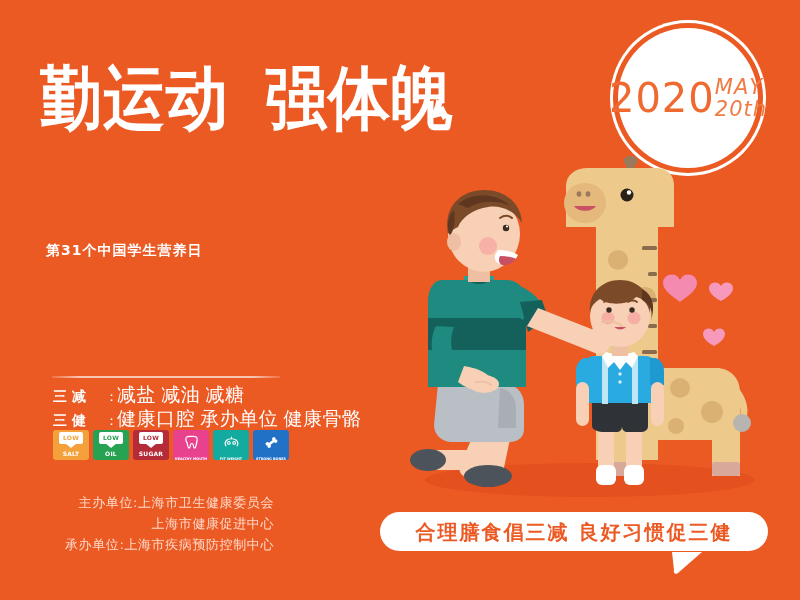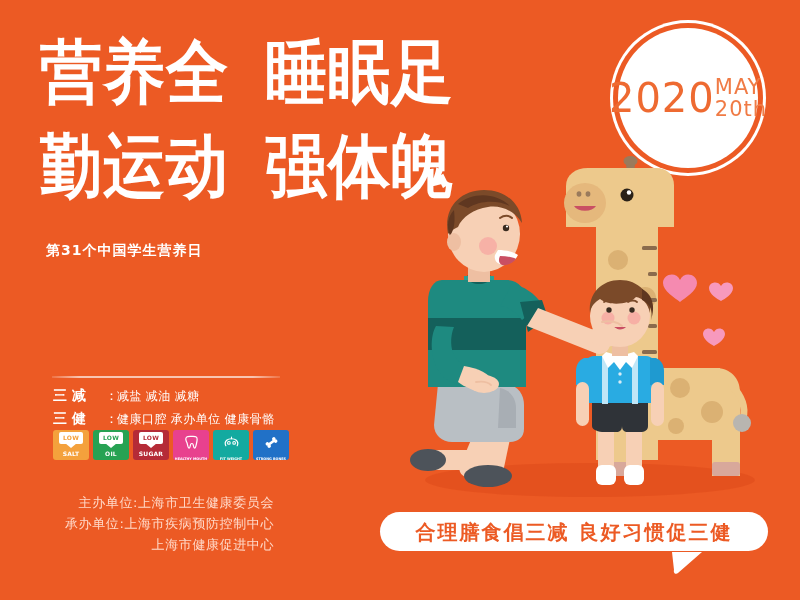--- a/index.html
+++ b/index.html
@@ -31,20 +31,21 @@
     box-shadow:0 0 0 5px #ec5a24, 0 0 0 8px #ffffff;
   }
   .badge-year{
     color:#ee6a31;font-size:40px;line-height:42px;letter-spacing:1px;
     font-family:"DejaVu Sans","Liberation Sans",sans-serif;
   }
   .badge-rule{width:92px;height:2px;background:#ee6a31;margin:3px 0 4px;}
   .badge-day{
     color:#f07b45;font-size:21px;line-height:22px;letter-spacing:1px;
     font-family:"DejaVu Sans","Liberation Sans",sans-serif;
+    font-style:italic;
   }
 
   
   .date-block{position:absolute;left:46px;top:232px;}
   .date-main{
     color:#ffffff;font-size:44px;line-height:48px;letter-spacing:1px;
     font-family:"DejaVu Sans","Liberation Sans",sans-serif;
   }
   .date-sub{
     color:#ffffff;font-size:14px;line-height:26px;font-weight:bold;
@@ -59,22 +60,22 @@
   
   .slogan-lines{position:absolute;left:53px;top:386px;}
   .slogan-row{display:flex;align-items:baseline;margin-bottom:4px;}
   .slogan-key{
     color:#ffffff;font-size:14px;line-height:18px;font-weight:bold;letter-spacing:5px;
     width:52px;flex:0 0 52px;
     font-family:"DejaVu Sans","Liberation Sans",sans-serif;
   }
   .slogan-colon{color:#ffffff;font-size:13px;line-height:18px;width:12px;flex:0 0 12px;}
   .slogan-val{
-    color:#ffffff;font-size:12px;line-height:18px;letter-spacing:.5px;
-    font-family:Liberation Sans, sans-serif;
+    color:#ffffff;font-size:19px;line-height:18px;letter-spacing:.5px;
+    font-family:Liberation Serif, serif;
   }
 
   
   .badges{position:absolute;left:53px;top:430px;display:flex;gap:4px;}
   .badge{
     width:36px;height:30px;border-radius:3px;
     display:flex;flex-direction:column;align-items:center;justify-content:flex-start;
     padding-top:2px;box-sizing:border-box;position:relative;overflow:hidden;
   }
   .badge .low-tag{
@@ -117,25 +118,20 @@
 
   
   .illus{position:absolute;left:380px;top:150px;width:400px;height:360px;}
 </style>
 </head>
 <body>
 
 <div class="poster" style="background: rgb(236, 90, 36);">
 
   <div class="headline">
-    <div class="hl-row">
-      <span class="hl-seg">营养全</span>
-      <span class="hl-gap"></span>
-      <span class="hl-seg">睡眠足</span>
-    </div>
     <div class="hl-row hl-row2">
       <span class="hl-seg">勤运动</span>
       <span class="hl-gap"></span>
       <span class="hl-seg">强体魄</span>
     </div>
   </div>
 
   <div class="badge-circle">
     <div class="badge-year">2020</div>
     <div class="badge-rule"></div>
@@ -217,22 +213,22 @@
           </g>
         </svg>
       </span>
       <div class="b-label tiny">STRONG BONES</div>
     </div>
 
   </div>
 
   <div class="credits">
     <div class="credit-line">主办单位:上海市卫生健康委员会</div>
+    <div class="credit-line">上海市健康促进中心</div>
     <div class="credit-line">承办单位:上海市疾病预防控制中心</div>
-    <div class="credit-line">上海市健康促进中心</div>
   </div>
 
   <div class="illus">
     <svg width="400" height="360" viewBox="0 0 400 360">
 
       <ellipse cx="210" cy="330" rx="165" ry="17" fill="#e3501d" opacity="0.85"></ellipse>
 
       <g>
 
         <path d="M246 12c0-5 9-5 9 0l-1 16h-7z" fill="#9a7a5c"></path>

